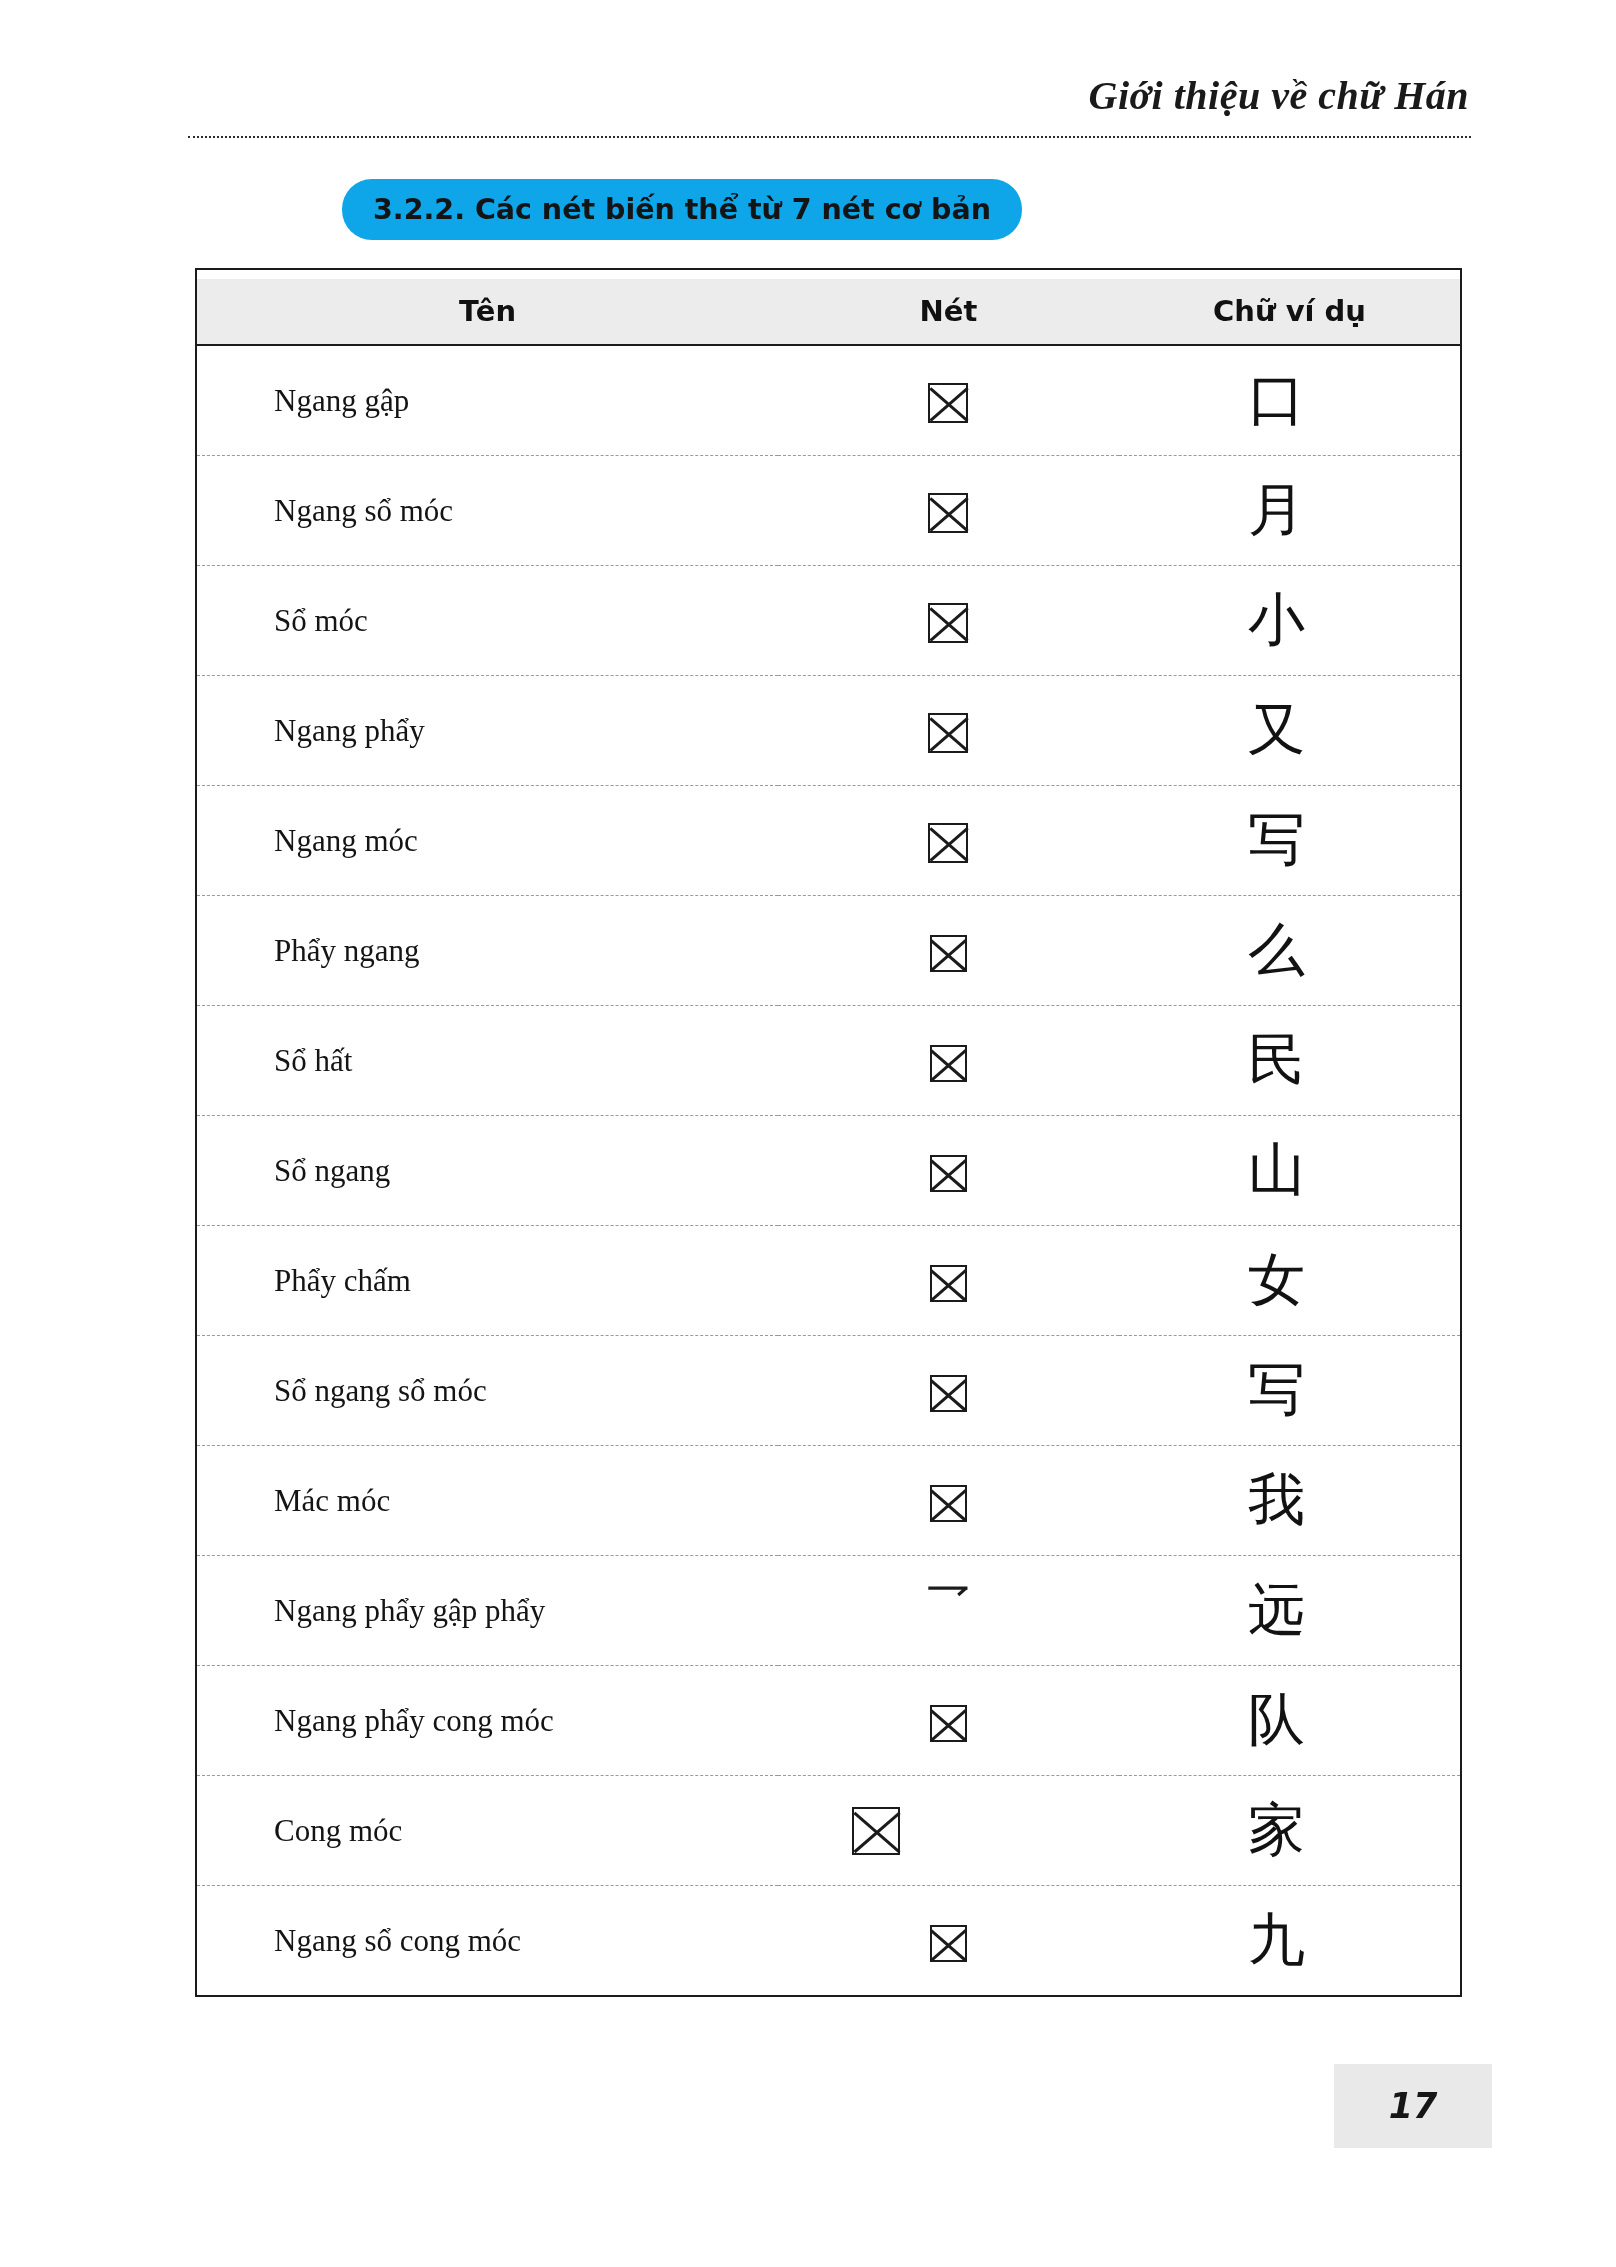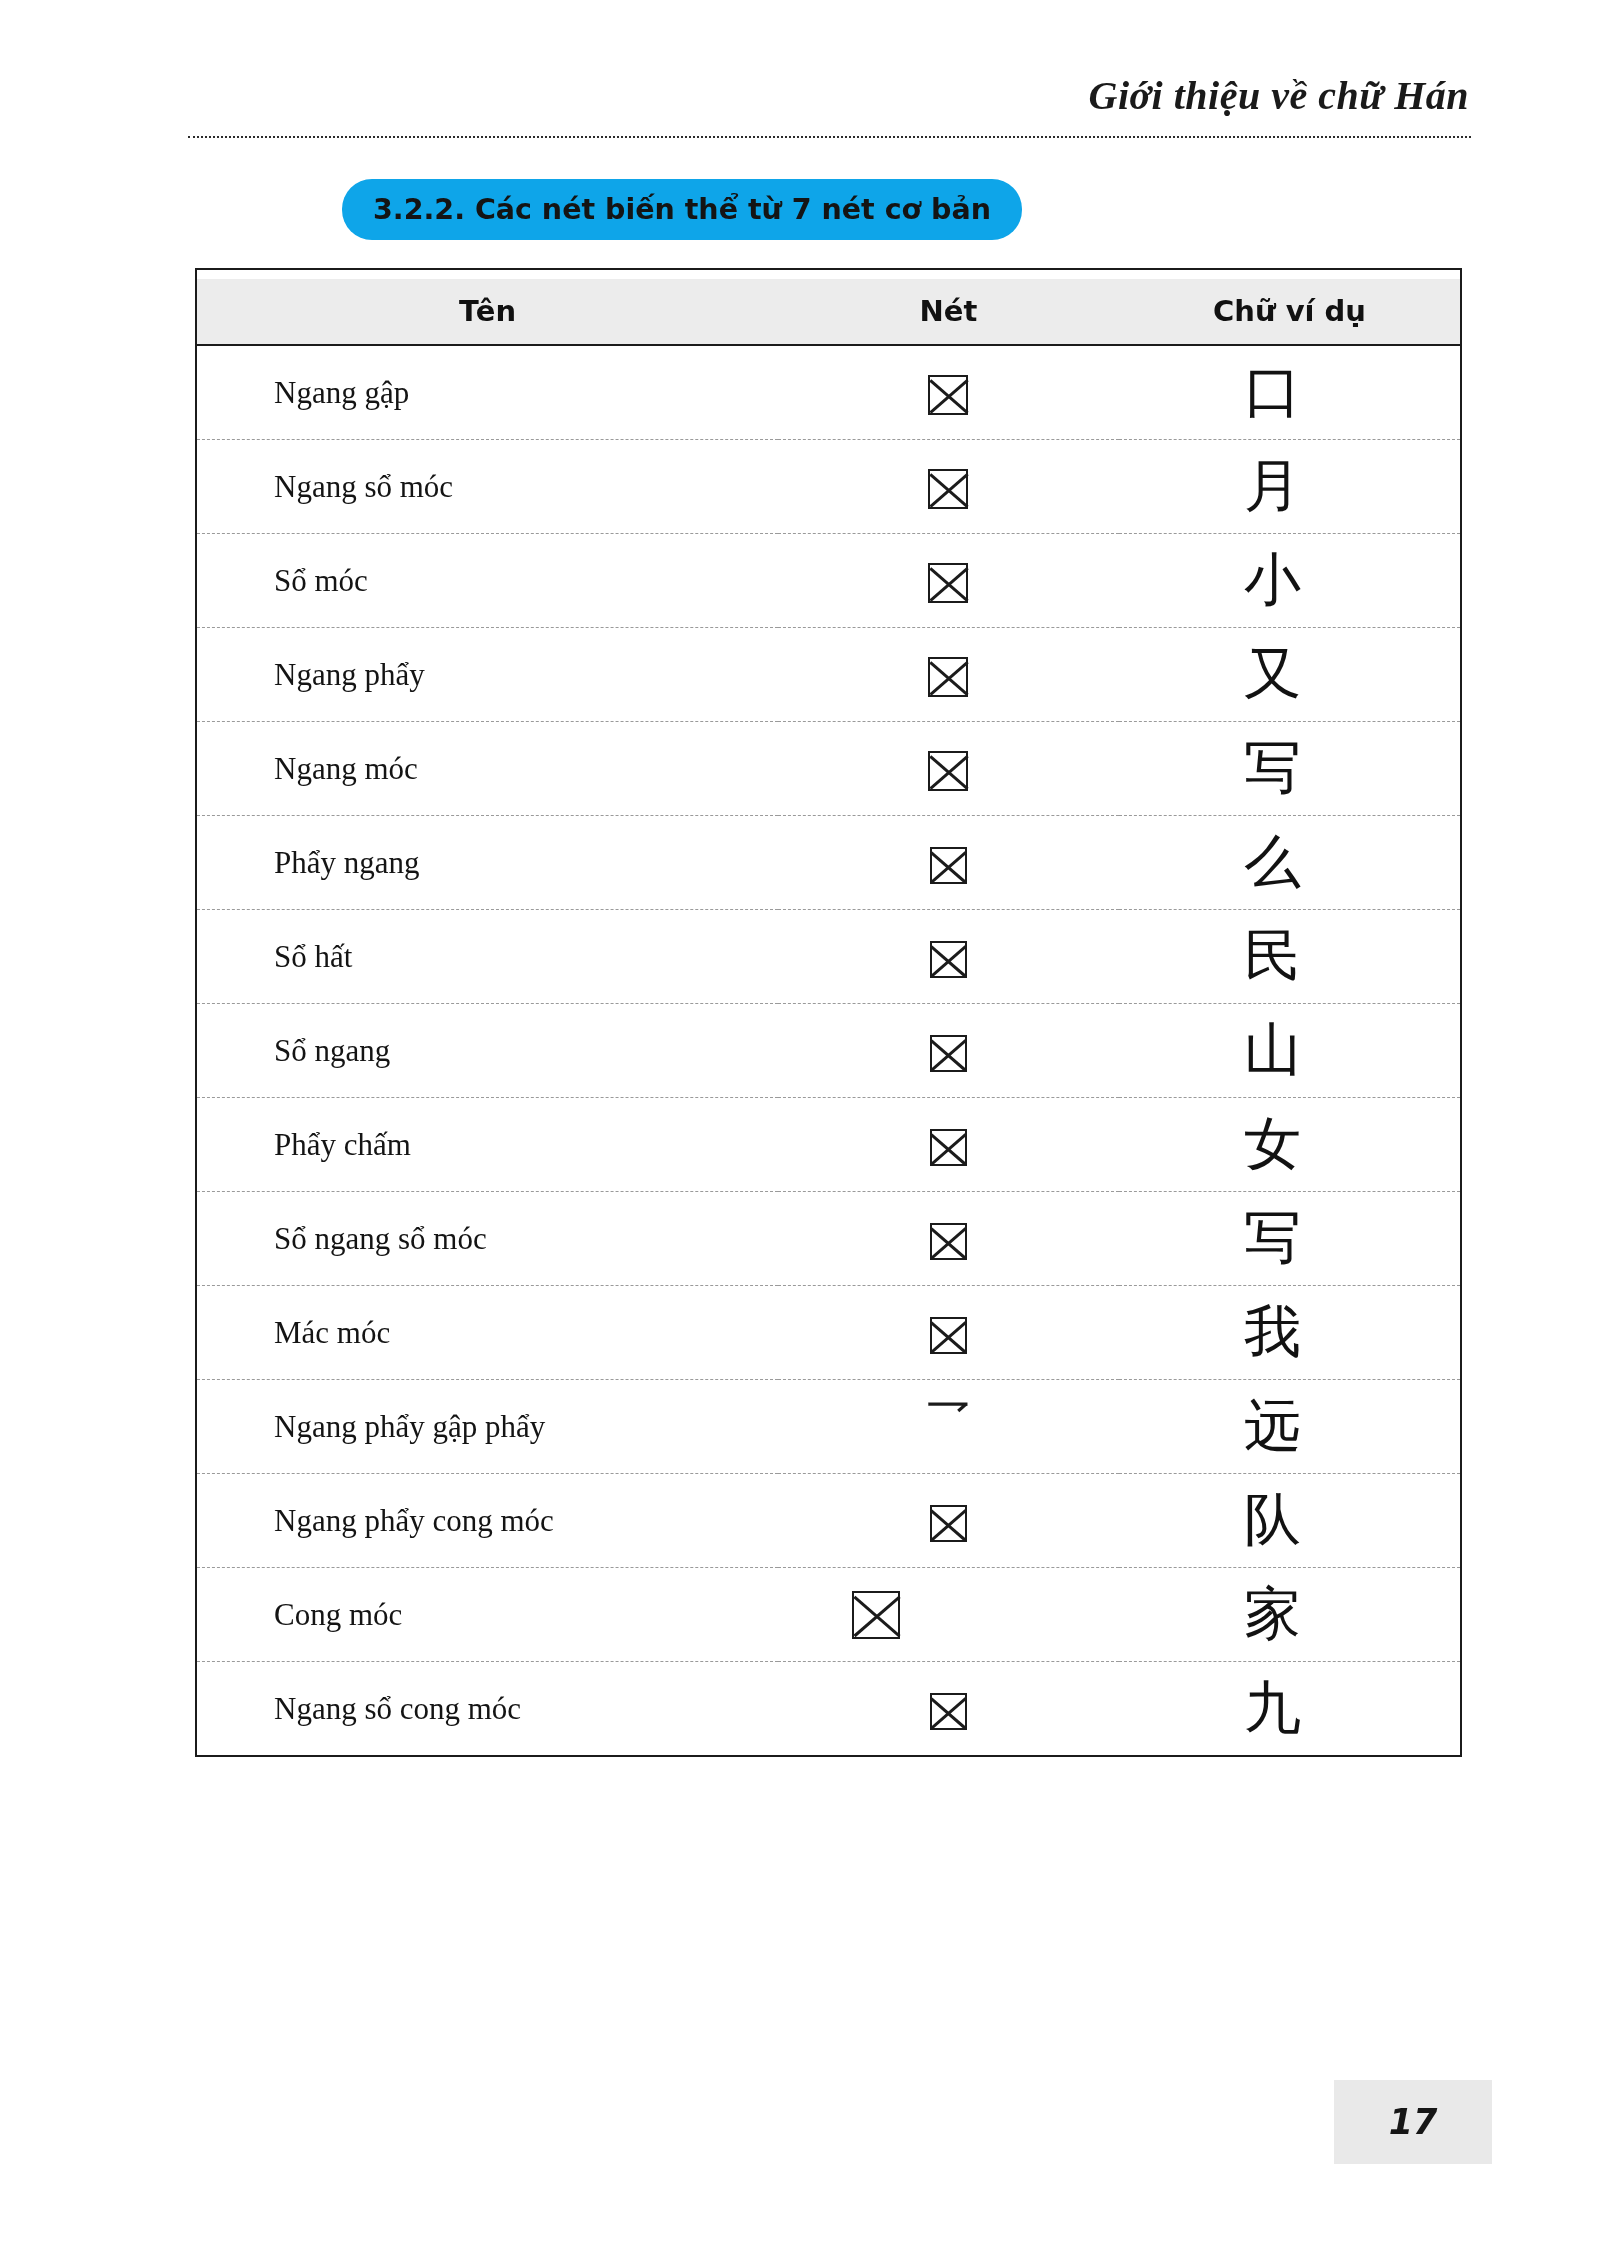--- a/index.html
+++ b/index.html
@@ -95,21 +95,21 @@
     font-size: 29px;
     color: #111111;
     padding: 14.7px 0 16.5px 0;
     text-align: center;
   }
   thead th.h-name { text-align: center; padding-left: 0; }
 
   tbody td {
     border-bottom: 1.8px dashed #9a9a9a;
     vertical-align: middle;
-    padding: 8px;
+    padding: 16px;
     height: 84px;
   }
   tbody tr:last-child td { border-bottom: none; }
 
   td.name {
     font-family: "Liberation Serif", serif;
     font-size: 31px;
     color: #141414;
     padding-left: 77px;
     white-space: nowrap;
@@ -160,21 +160,21 @@
   }
 
   
   .shift-left  { position: relative; left: -72px; }
   .shift-up    { position: relative; top: -7.3px; }
 
   
   .page-number {
     position: absolute;
     right: 124px;
-    bottom: 103px;
+    bottom: 119px;
     width: 158px;
     height: 84px;
     background: #e9e9e9;
     display: flex;
     align-items: center;
     justify-content: center;
   }
   .page-number span {
     font-family: "DejaVu Sans", sans-serif;
     font-style: italic;

